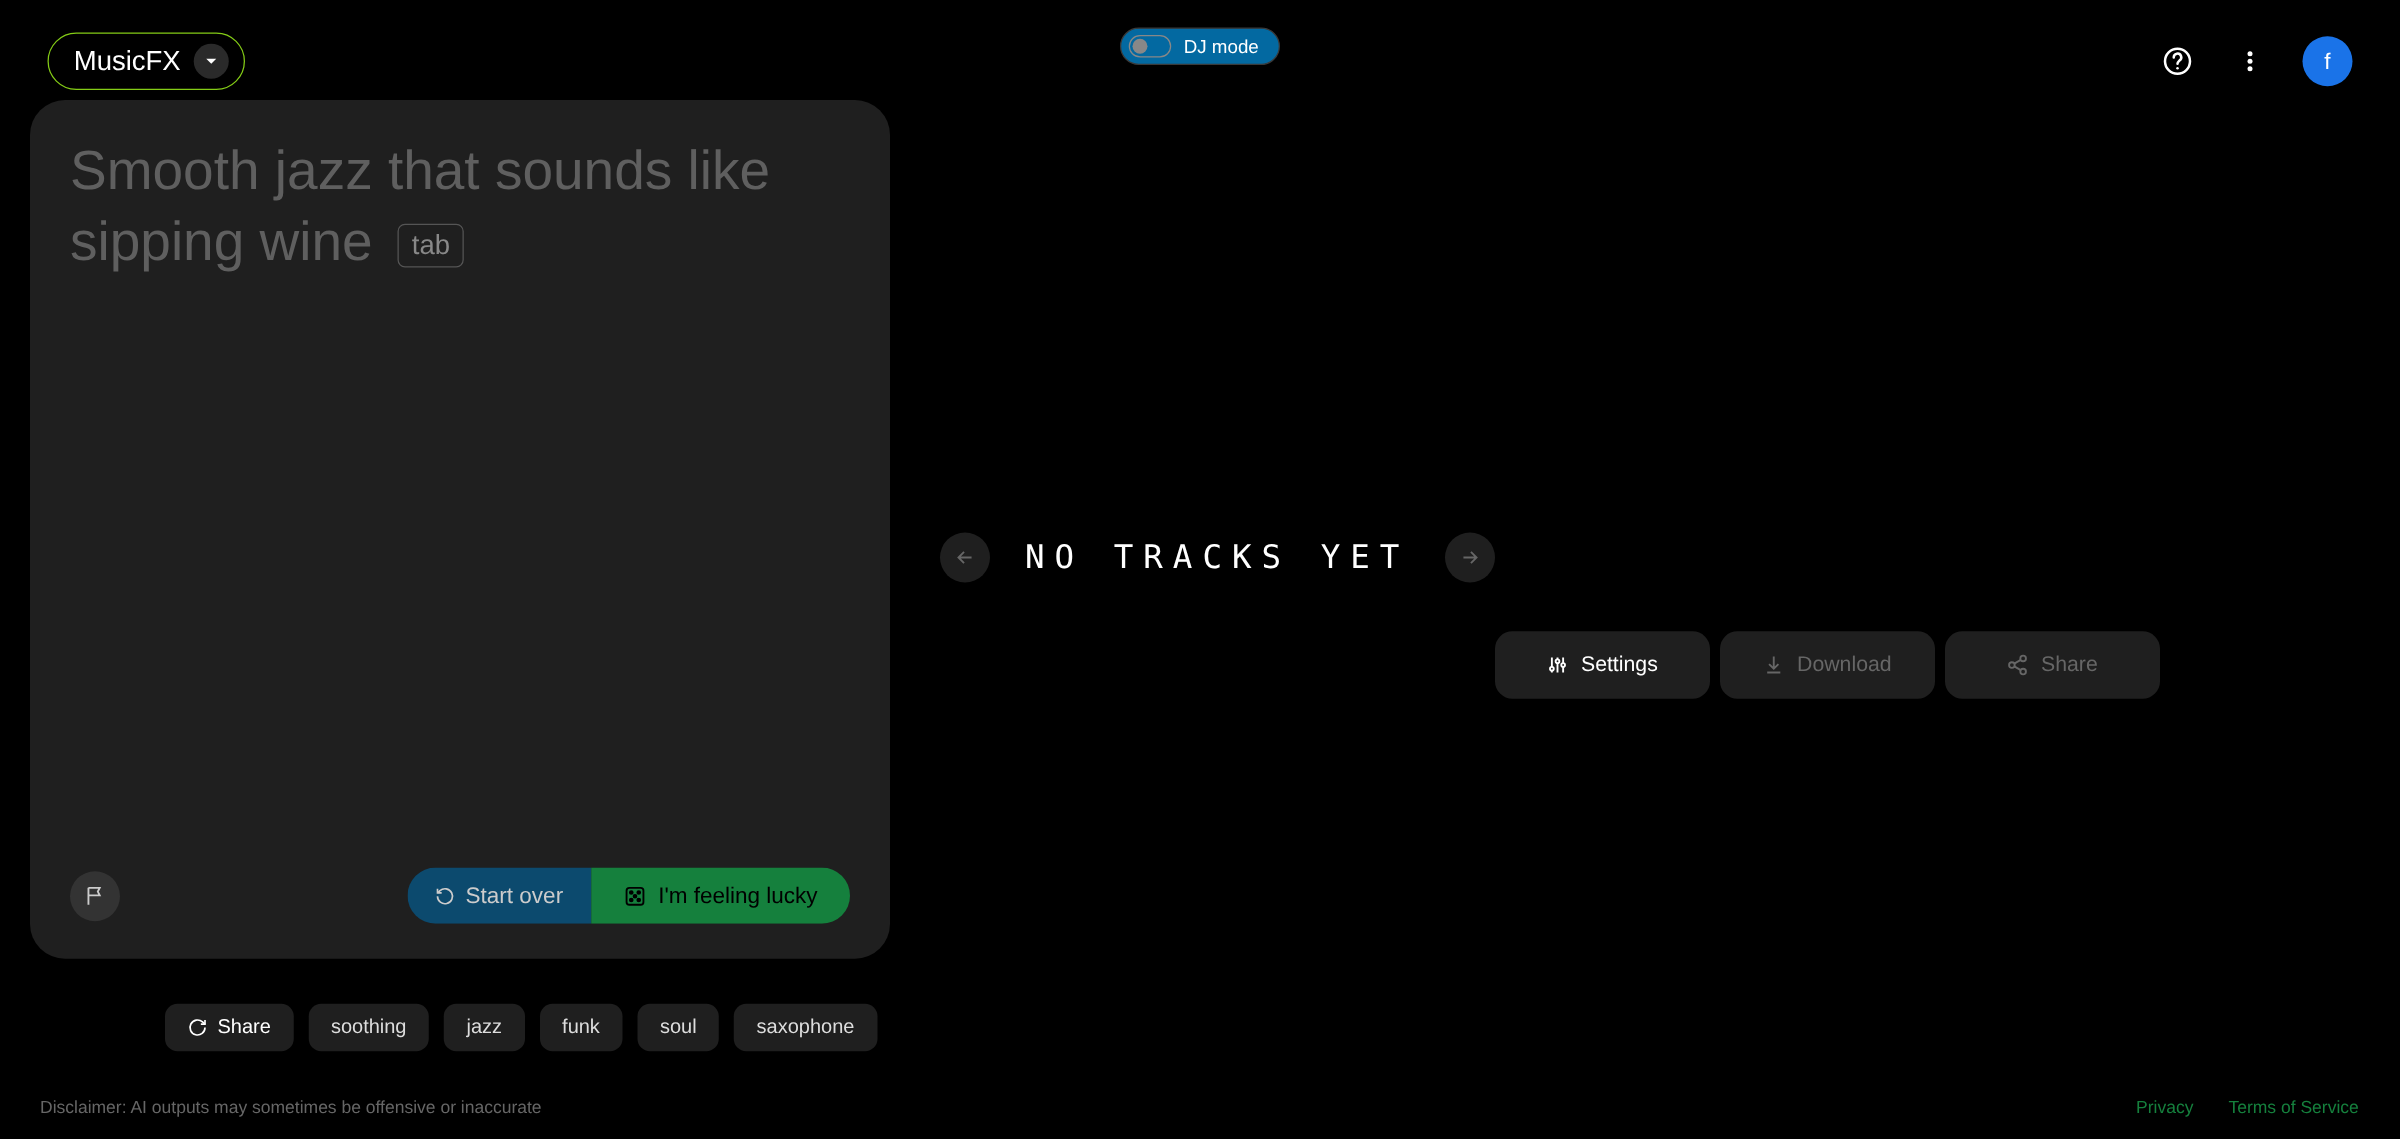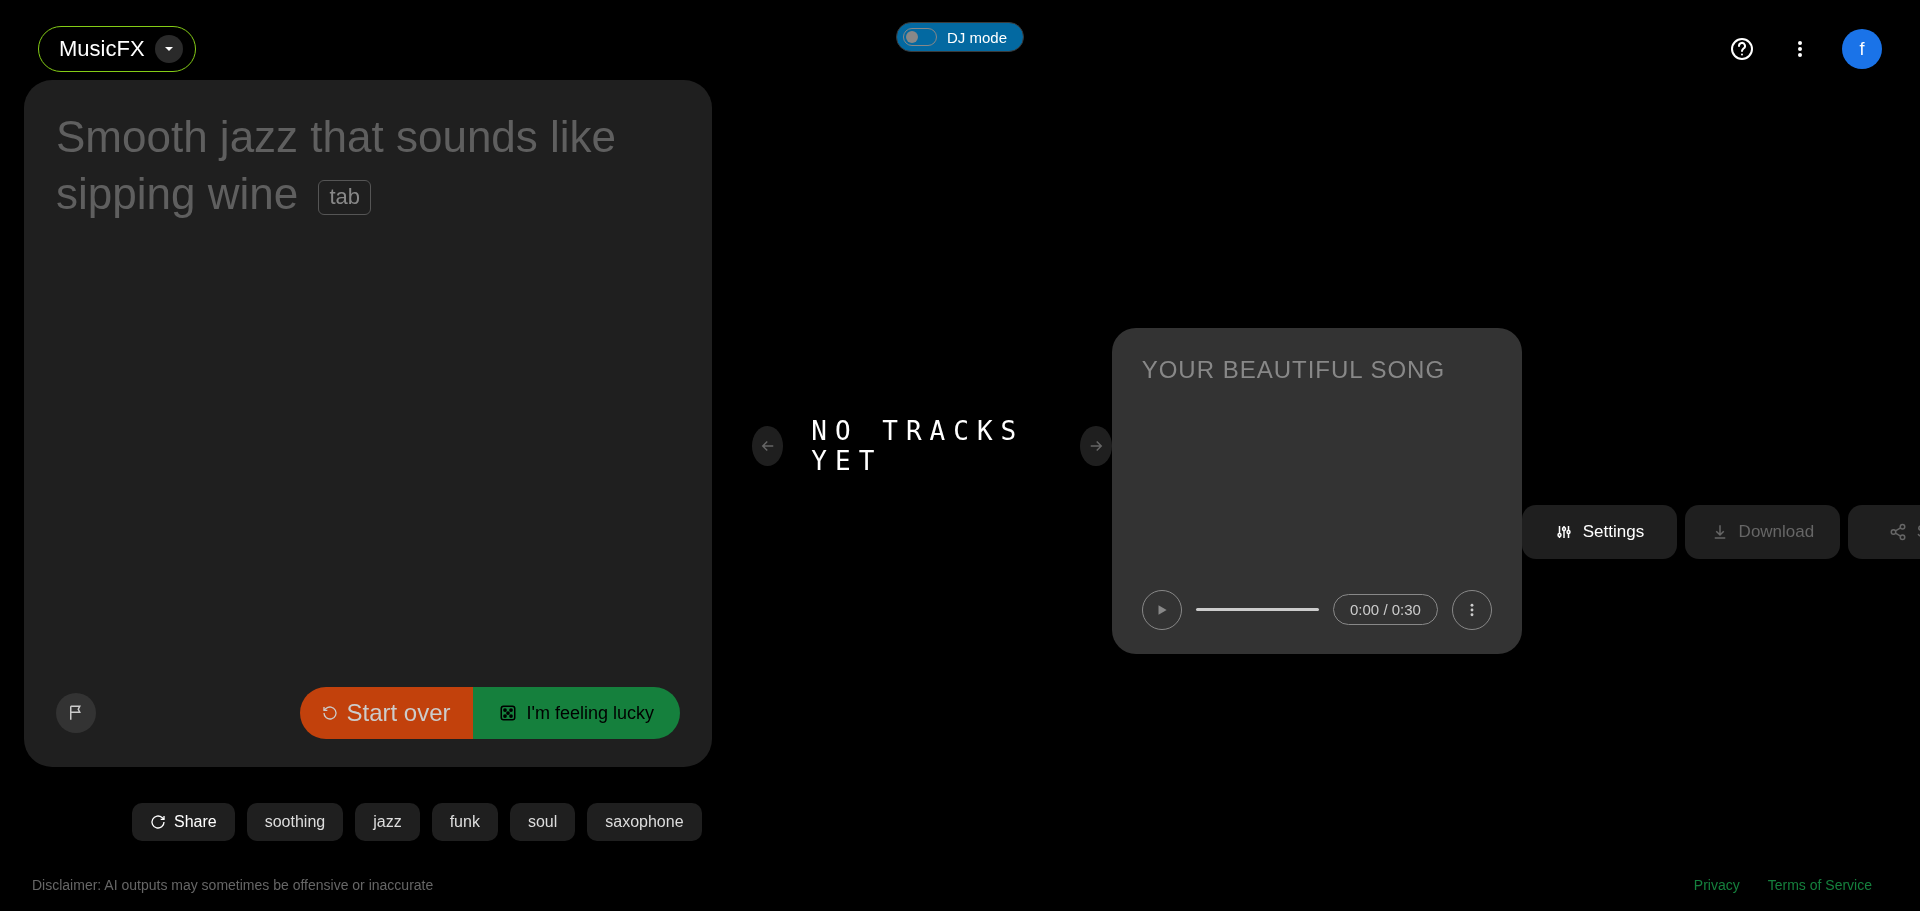--- a/index.html
+++ b/index.html
@@ -147,23 +147,23 @@
   .action-group {
     display: flex;
     border-radius: 999px;
     overflow: hidden;
   }
   .start-over {
     display: flex;
     align-items: center;
     gap: 8px;
     padding: 12px 22px;
-    background: #c2410c;
+    background: #0c4a6e;
     color: #ccc;
-    font-size: 24px;
+    font-size: 18px;
     cursor: pointer;
   }
   .lucky {
     display: flex;
     align-items: center;
     gap: 10px;
     padding: 12px 26px;
     background: #15803d;
     color: #000;
     font-size: 18px;
@@ -272,40 +272,40 @@
     justify-content: center;
     cursor: pointer;
   }
 
   .bottom-actions {
     display: flex;
     gap: 8px;
     margin-top: 82px;
   }
   .action-btn {
-    width: 155px;
+    width: 172px;
     height: 54px;
     border-radius: 14px;
     background: #1f1f1f;
     display: flex;
     align-items: center;
     justify-content: center;
     gap: 10px;
     font-size: 17px;
     cursor: pointer;
   }
   .action-btn.disabled { color: #666; cursor: default; }
   .action-btn svg { flex-shrink: 0; }
 
   
   .footer {
     position: absolute;
     bottom: 18px;
     left: 32px;
-    right: 48px;
+    right: 33px;
     display: flex;
     justify-content: space-between;
     align-items: center;
     font-size: 14px;
   }
   .disclaimer { color: #666; }
   .footer-links { display: flex; gap: 28px; }
   .footer-links span { color: #15803d; cursor: pointer; }
 </style>
 </head>
@@ -423,39 +423,20 @@
         </svg>
       </div>
       <div class="tracks-title">NO TRACKS YET</div>
       <div class="nav-arrow">
         <svg width="18" height="18" viewBox="0 0 24 24" fill="none" stroke="#666" stroke-width="2">
           <path d="M5 12h14M13 6l6 6-6 6"></path>
         </svg>
       </div>
     </div>
 
-    <div class="track-card">
-      <div class="track-card-title">YOUR BEAUTIFUL SONG</div>
-      <div class="player">
-        <div class="play-btn">
-          <svg width="14" height="14" viewBox="0 0 24 24" fill="#888">
-            <path d="M6 4l14 8-14 8z"></path>
-          </svg>
-        </div>
-        <div class="progress-bar"></div>
-        <div class="time-pill">0:00 / 0:30</div>
-        <div class="track-more">
-          <svg width="16" height="16" viewBox="0 0 20 20" fill="#ccc">
-            <circle cx="10" cy="4" r="1.8"></circle>
-              <circle cx="10" cy="10" r="1.8"></circle>
-              <circle cx="10" cy="16" r="1.8"></circle>
-          </svg>
-        </div>
-      </div>
-    </div>
 
     <div class="bottom-actions">
       <div class="action-btn">
         <svg width="18" height="18" viewBox="0 0 24 24" fill="none" stroke="#fff" stroke-width="2">
           <path d="M6 4v10M6 18v2M12 4v2M12 10v10M18 4v6M18 14v6"></path>
           <circle cx="6" cy="16" r="2"></circle>
             <circle cx="12" cy="8" r="2"></circle>
             <circle cx="18" cy="12" r="2"></circle>
         </svg>
         <span>Settings</span>

